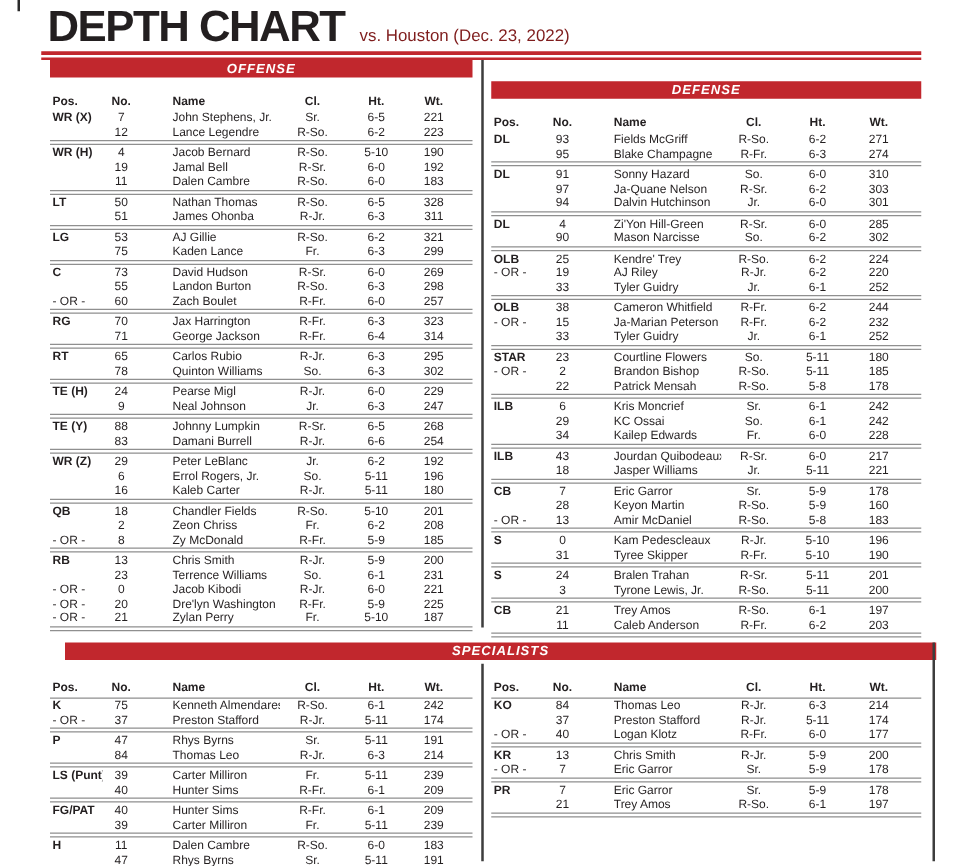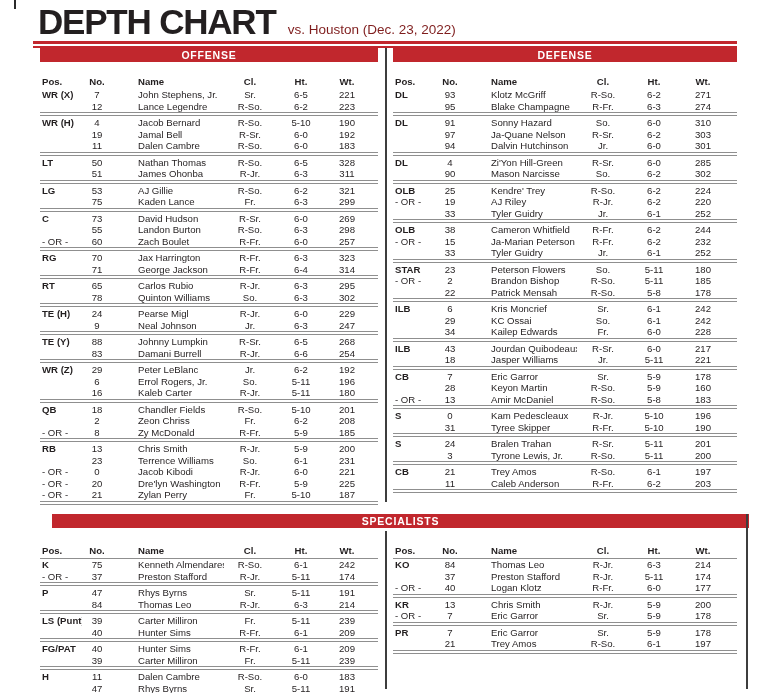--- a/index.html
+++ b/index.html
@@ -9,24 +9,24 @@
 
   .masthead { position:absolute; left:38px; top:1px; display:flex; align-items:baseline; gap:12px; white-space:nowrap; }
   .title { font-size:35px; font-weight:bold; letter-spacing:-1.2px; line-height:41px; color:#231f20; }
   .subtitle { font-size:13.5px; color:#7f1d1d; }
 
   .head-rule { position:absolute; left:33px; top:41px; width:704px; height:2px;
                box-sizing:content-box; border-top:3px solid var(--accent); border-bottom:2px solid var(--accent); }
   .edge-mark { position:absolute; left:14px; top:0; width:2px; height:9px; background:#2a2a2a; }
 
   .banner { height:14px; background:var(--accent); color:#fff; font-size:10.5px; font-weight:bold;
-            letter-spacing:0.8px; text-align:center; line-height:14px; }
+            letter-spacing:0.8px; text-align:center; line-height:14px;font-style:italic; }
 
   .offense    { position:absolute; left:40px;  top:48px;  width:338px; }
-  .defense    { position:absolute; left:393px; top:48px;  width:344px; }
+  .defense    { position:absolute; left:393px; top:65px;  width:344px; }
   .spec-banner{ position:absolute; left:52px;  top:514px; width:697px; }
   .spec-left  { position:absolute; left:40px;  top:531px; width:338px; }
   .spec-right { position:absolute; left:393px; top:531px; width:344px; }
 
   .vdiv { position:absolute; width:2px; background:#3d3d3d; }
   .vdiv-mid-top    { left:385px; top:48px;  height:454px; }
   .vdiv-mid-bottom { left:385px; top:531px; height:158px; }
   .vdiv-right      { left:746px; top:514px; height:175px; }
 
   .row-grid { display:grid; grid-template-columns:42px 30px 112px 52px 50px 1fr; }
@@ -335,21 +335,21 @@
           <span class="c c0">Pos.</span>
           <span class="c c1">No.</span>
           <span class="c c2">Name</span>
           <span class="c c3">Cl.</span>
           <span class="c c4">Ht.</span>
           <span class="c c5">Wt.</span>
         </div>
         <div class="row row-grid">
           <span class="c c0">DL</span>
           <span class="c c1">93</span>
-          <span class="c c2">Klotz McGriff</span>
+          <span class="c c2">Fields McGriff</span>
           <span class="c c3">R-So.</span>
           <span class="c c4">6-2</span>
           <span class="c c5">271</span>
         </div>
         <div class="row row-grid">
           <span class="c c0"></span>
           <span class="c c1">95</span>
           <span class="c c2">Blake Champagne</span>
           <span class="c c3">R-Fr.</span>
           <span class="c c4">6-3</span>
@@ -444,21 +444,21 @@
           <span class="c c1">33</span>
           <span class="c c2">Tyler Guidry</span>
           <span class="c c3">Jr.</span>
           <span class="c c4">6-1</span>
           <span class="c c5">252</span>
         </div>
         <div class="sep"></div>
         <div class="row row-grid">
           <span class="c c0">STAR</span>
           <span class="c c1">23</span>
-          <span class="c c2">Peterson Flowers</span>
+          <span class="c c2">Courtline Flowers</span>
           <span class="c c3">So.</span>
           <span class="c c4">5-11</span>
           <span class="c c5">180</span>
         </div>
         <div class="row row-grid">
           <span class="c c0 or">- OR -</span>
           <span class="c c1">2</span>
           <span class="c c2">Brandon Bishop</span>
           <span class="c c3">R-So.</span>
           <span class="c c4">5-11</span>

